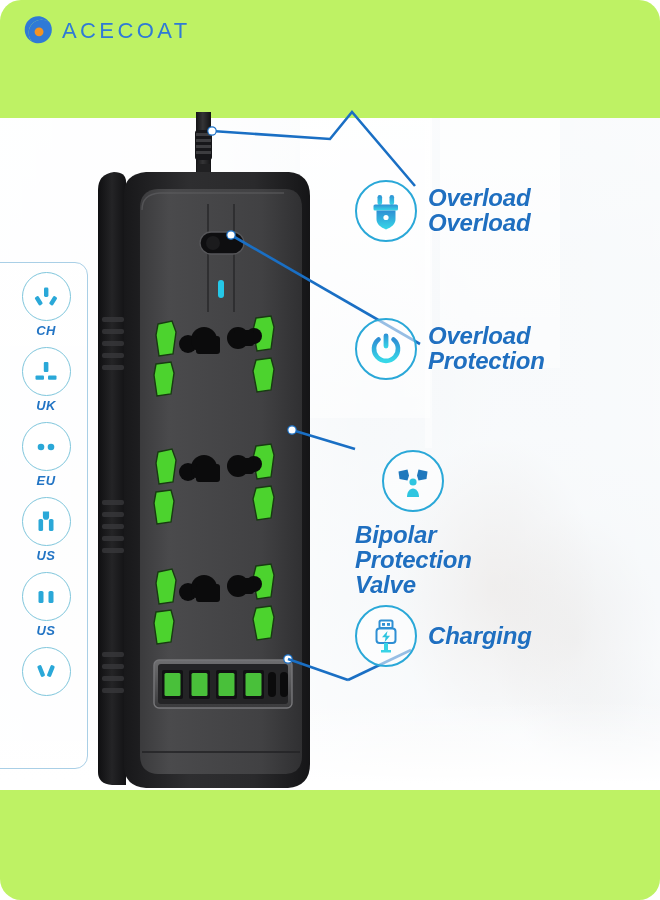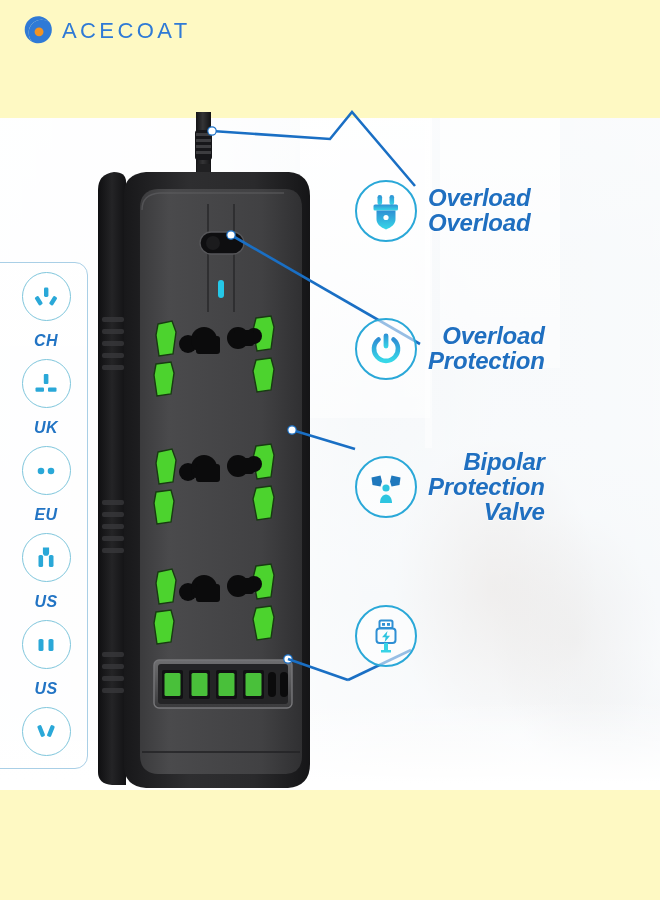--- a/index.html
+++ b/index.html
@@ -3,21 +3,21 @@
 <meta charset="utf-8">
 <title>ACECOAT Power Strip Infographic</title>
 <style>
   html,body{margin:0;padding:0;}
   body{
     width:660px;height:900px;overflow:hidden;
     background:#ffffff;
     font-family:"Liberation Sans","DejaVu Sans",sans-serif;
     position:relative;
   }
-  #stage{position:absolute;inset:0;width:660px;height:900px;overflow:hidden;background:#fef9c3;}
+  #stage{position:absolute;inset:0;width:660px;height:900px;overflow:hidden;background:#bef264;border-radius:21px;}
 
   
   .bg-photo{
     position:absolute;left:0;top:118px;width:660px;height:665px;
     background:
       radial-gradient(ellipse 150px 220px at 495px 470px, rgba(172,146,128,.34), rgba(172,146,128,0) 68%),
       radial-gradient(ellipse 120px 180px at 575px 520px, rgba(150,134,124,.26), rgba(150,134,124,0) 70%),
       radial-gradient(ellipse 175px 130px at 430px 690px, rgba(196,186,178,.30), rgba(196,186,178,0) 72%),
       radial-gradient(ellipse 140px 150px at 620px 640px, rgba(186,196,206,.38), rgba(186,196,206,0) 72%),
       radial-gradient(ellipse 200px 240px at 350px 260px, rgba(214,224,232,.55), rgba(214,224,232,0) 75%),
@@ -54,42 +54,42 @@
     border:1.3px solid #a9cfe6;border-radius:13px;
     background:linear-gradient(180deg,rgba(255,255,255,.55),rgba(255,255,255,.25));
   }
   .socket-list{position:absolute;left:6px;top:272px;width:80px;}
   .socket-item{display:flex;flex-direction:column;align-items:center;margin-bottom:4px;}
   .socket-circle{
     width:47px;height:47px;border:1.4px solid #7fc6dc;border-radius:50%;
     display:flex;align-items:center;justify-content:center;background:rgba(255,255,255,.6);
   }
   .socket-label{
-    font-size:16px;font-weight:bold;font-style:italic;color:#2274c4;
-    margin-top:11px;margin-bottom:5px;letter-spacing:.4px;
+    font-size:13px;font-weight:bold;font-style:italic;color:#2274c4;
+    margin-top:2px;margin-bottom:5px;letter-spacing:.4px;
   }
   .socket-label.blank{visibility:hidden;}
 
   
   .product{position:absolute;left:96px;top:112px;width:230px;height:680px;}
 
   
   .callout{position:absolute;display:flex;align-items:center;gap:11px;}
   .callout-icon{
     width:58px;height:58px;flex:0 0 58px;border:2px solid #2aa8d8;border-radius:50%;
     display:flex;align-items:center;justify-content:center;background:rgba(255,255,255,.55);
   }
   .callout-text{
     font-size:24px;font-weight:bold;font-style:italic;line-height:1.04;
     color:#1f6fc0;letter-spacing:-.2px;text-shadow:0 1px 0 rgba(255,255,255,.6);
   }
-  .callout-text span{display:block;white-space:nowrap;text-align:right;}
+  .callout-text span{display:block;white-space:nowrap;}
   #callout-1{left:355px;top:180px;}
   #callout-2{left:355px;top:318px;}
-  #callout-3{left:355px;top:450px;}
+  #callout-3{left:355px;top:450px;flex-direction:column;}
   #callout-4{left:355px;top:605px;}
 
   .leaders{position:absolute;left:0;top:0;width:660px;height:900px;pointer-events:none;}
 </style>
 </head>
 <body>
 
 <div id="stage">
 
   <div class="bg-photo">
@@ -402,16 +402,17 @@
         <rect x="12.5" y="3.5" width="13" height="7.5" rx="1.6" fill="none" stroke="#2e8fd4" stroke-width="2"></rect>
         <rect x="15" y="6" width="3" height="2.8" fill="#2e8fd4"></rect>
         <rect x="20" y="6" width="3" height="2.8" fill="#2e8fd4"></rect>
         <rect x="9.5" y="11.5" width="19" height="14.5" rx="3" fill="none" stroke="#2e8fd4" stroke-width="2"></rect>
         <path d="M20.5 14 l-5.5 6.2 h3.6 l-1 5 5.5 -6.4 h-3.6 z" fill="#2ec5e0"></path>
         <rect x="17" y="26" width="4" height="7" fill="#38d3e6"></rect>
         <path d="M14 33 h10 v2.5 h-10 z" fill="#38d3e6"></path>
       </svg>
     </div>
     <div class="callout-text">
+      <span>Charging</span>
     </div>
   </div>
 
 </div>
 
 </body></html>

